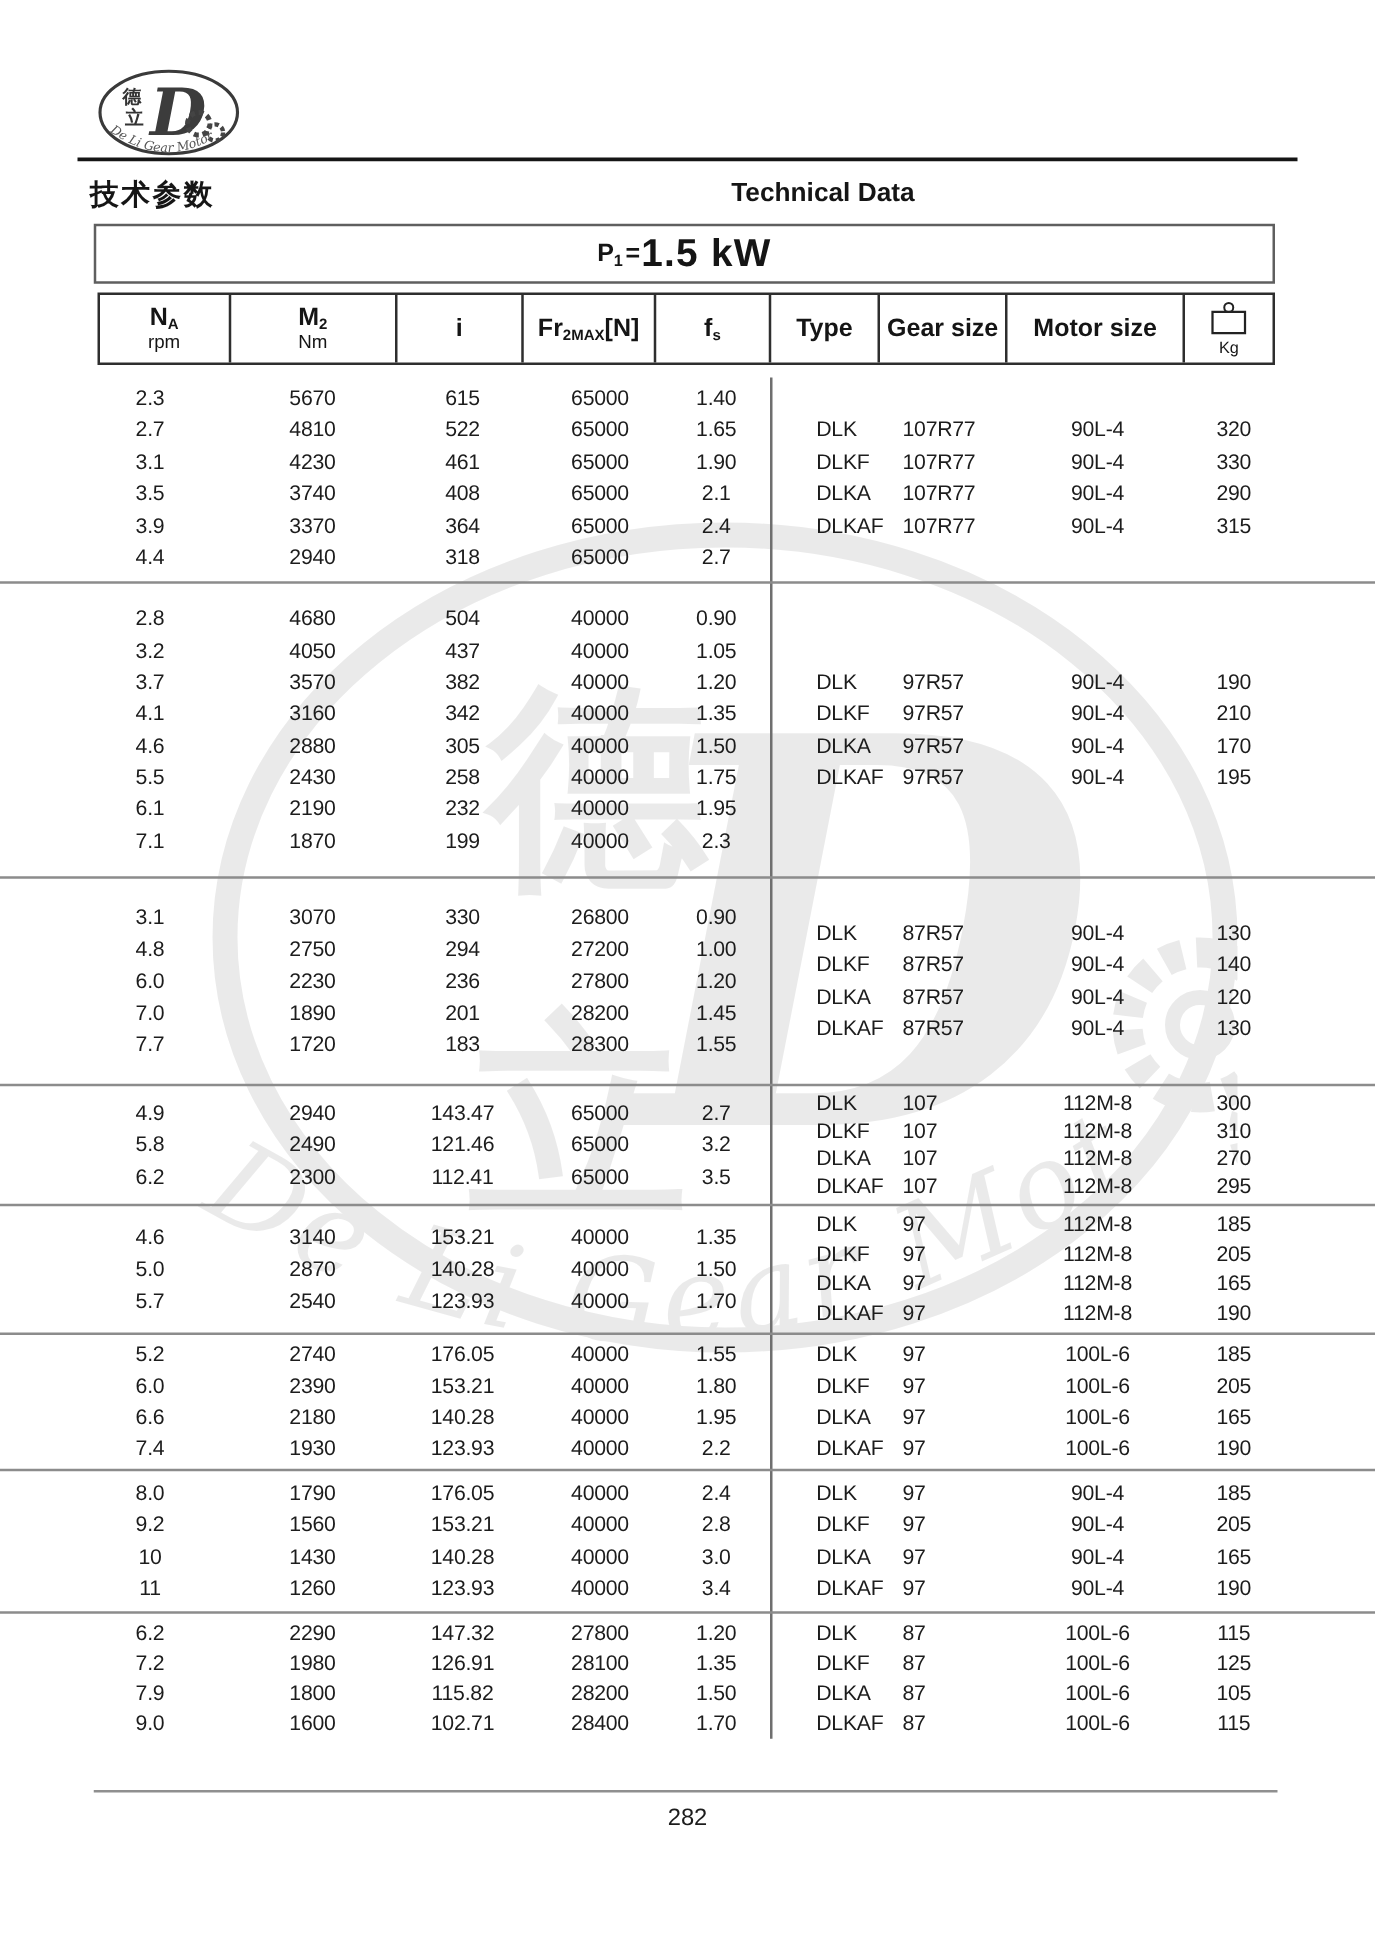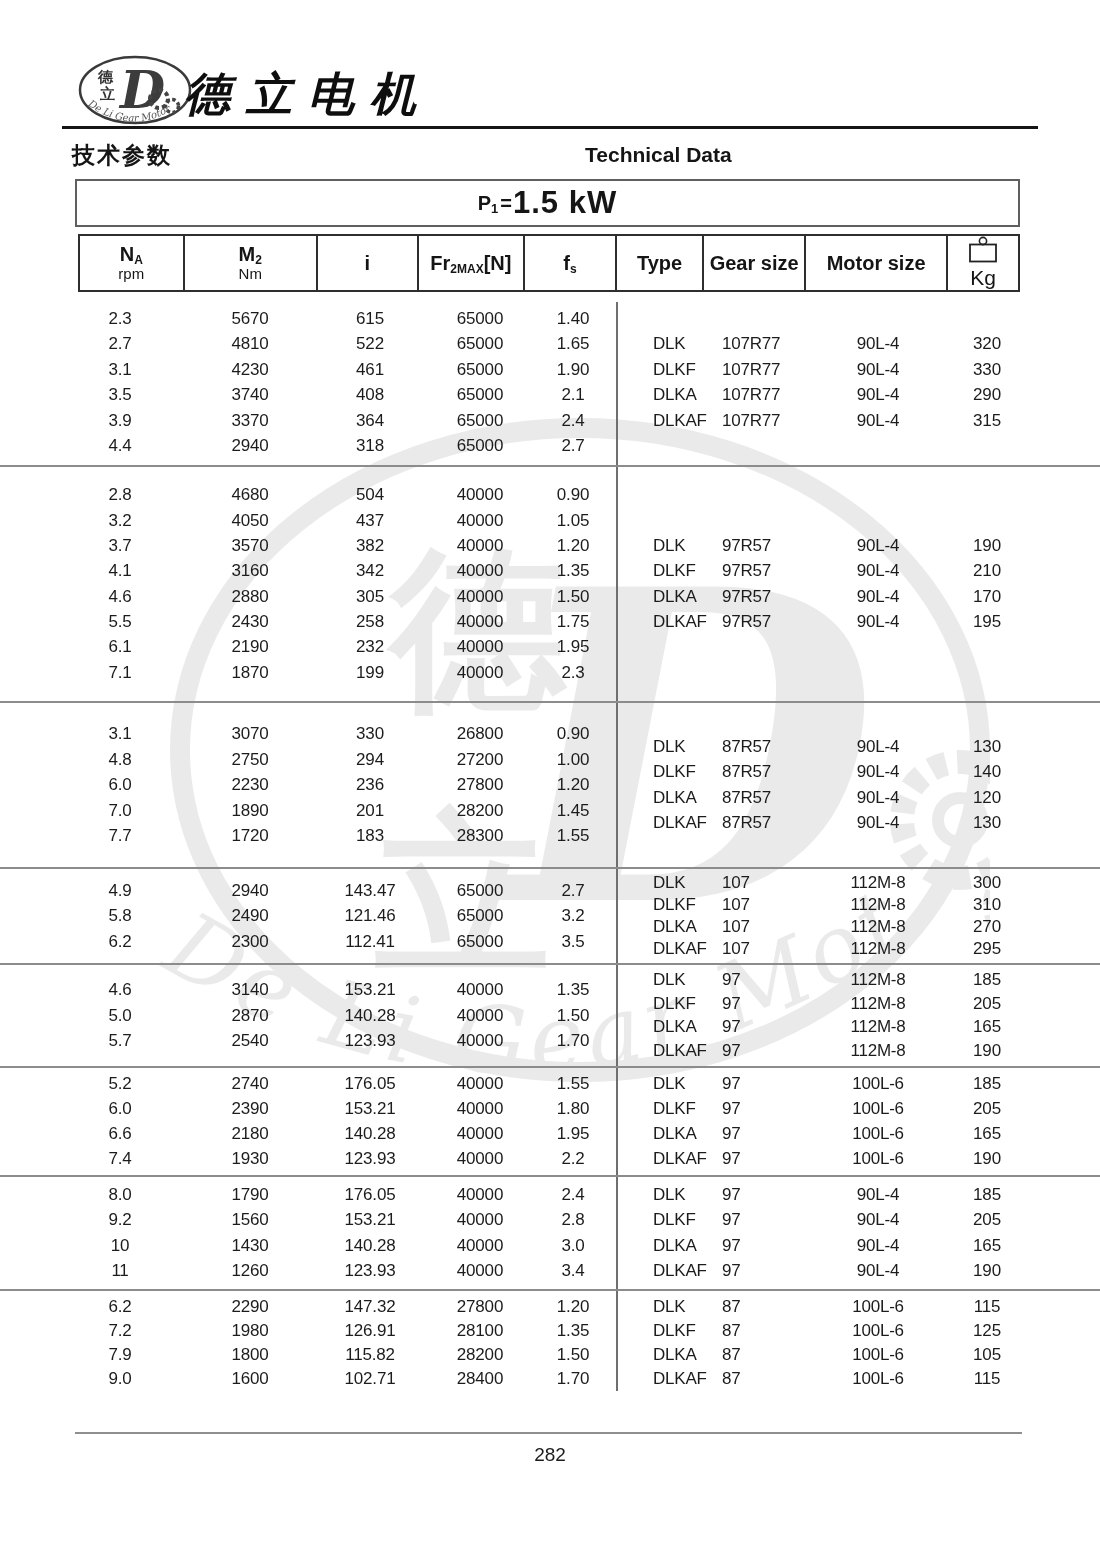--- a/index.html
+++ b/index.html
@@ -85,21 +85,20 @@
     </g>
     <text id="logo-letter" x="44" y="56" font-size="52" font-style="italic" font-weight="bold" fill="#3c3c3c" font-family="DejaVu Serif, serif">D</text>
     <circle cx="83" cy="47" r="9" fill="none" stroke="#444" stroke-width="4" stroke-dasharray="4 3"></circle>
     <circle cx="96" cy="54" r="6.5" fill="none" stroke="#444" stroke-width="3.5" stroke-dasharray="3.5 2.5"></circle>
     <path id="logo-arc-path" d="M 10,52 Q 59,88 108,50" fill="none"></path>
     <text font-size="10" font-style="italic" fill="#555" font-family="DejaVu Serif, serif">
       <textPath id="logo-arc" href="#logo-arc-path" startOffset="2">De Li Gear Motor</textPath>
     </text>
   </svg>
 
-  <div class="brand-cn">德立电机</div>
   <div class="top-rule"></div>
   <div class="section-cn">技术参数</div>
   <div class="section-en">Technical Data</div>
 
   <div class="title-box">
     <span class="p">P</span>
       <span class="psub">1</span>
       <span class="eq">=</span>
       <span class="val">1.5 kW</span>
   </div>
@@ -129,21 +128,21 @@
         <div class="hmain">Gear size</div>
       </div>
       <div class="hcell" style="width: 143px;">
         <div class="hmain">Motor size</div>
       </div>
       <div class="hcell kgcell" style="width: 70px;">
         <svg width="36" height="30" viewBox="0 0 36 30">
           <circle cx="18" cy="5" r="3.6" fill="none" stroke="#222" stroke-width="1.6"></circle>
           <rect x="5" y="8.5" width="26" height="17" fill="none" stroke="#222" stroke-width="1.8"></rect>
         </svg>
-        <div class="hunit" style="font-size: 21px;">Kg</div>
+        <div class="hunit" style="font-size: 13px;">Kg</div>
       </div>
     </div>
 
   <div class="data-area" id="data-area">
     <div class="vline"></div>
   <div class="group sep" style="height: 167px;">
         <div class="glayer">
           <div class="grow" style="height: 25.5px;">
             <span class="cell ctr" style="left: 120px;">2.3</span>
             <span class="cell ctr" style="left: 250px;">5670</span>

